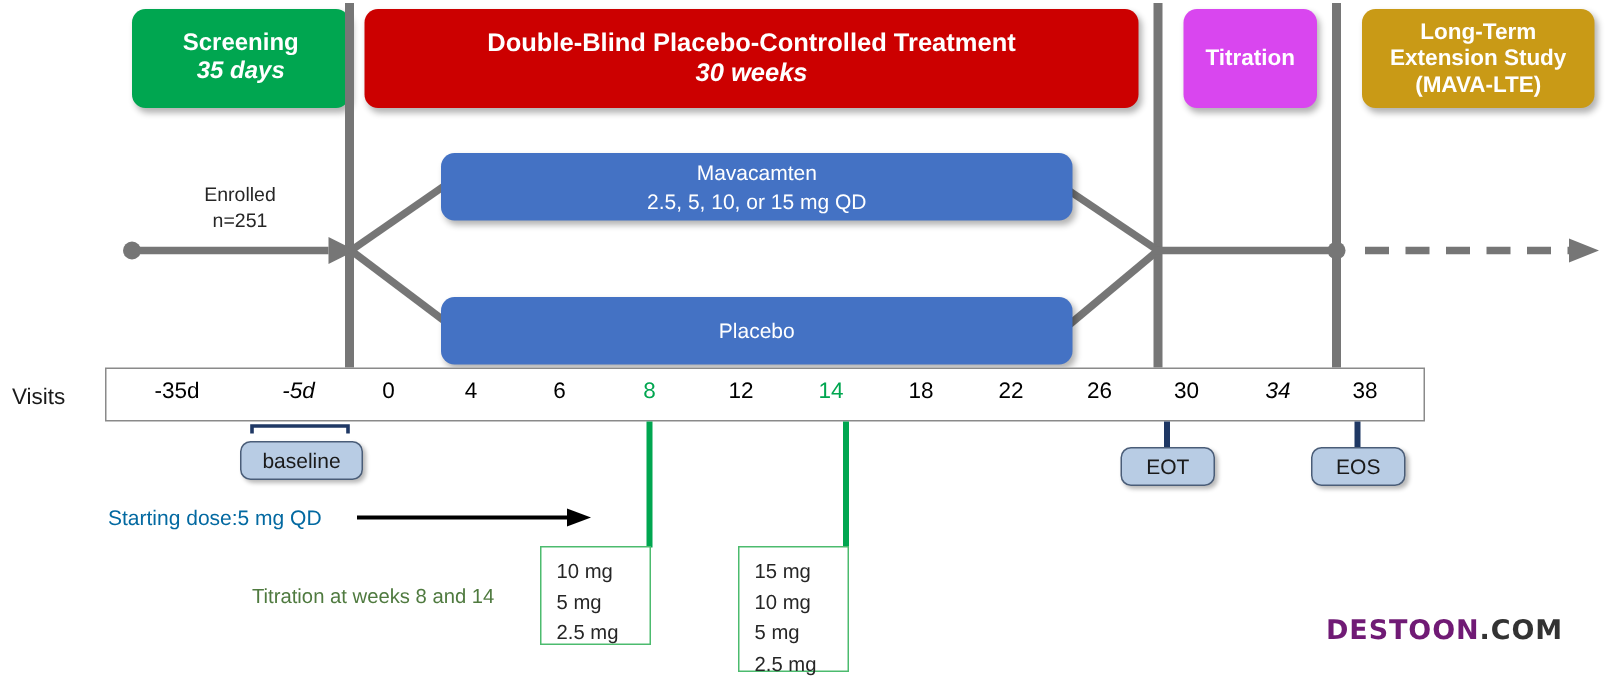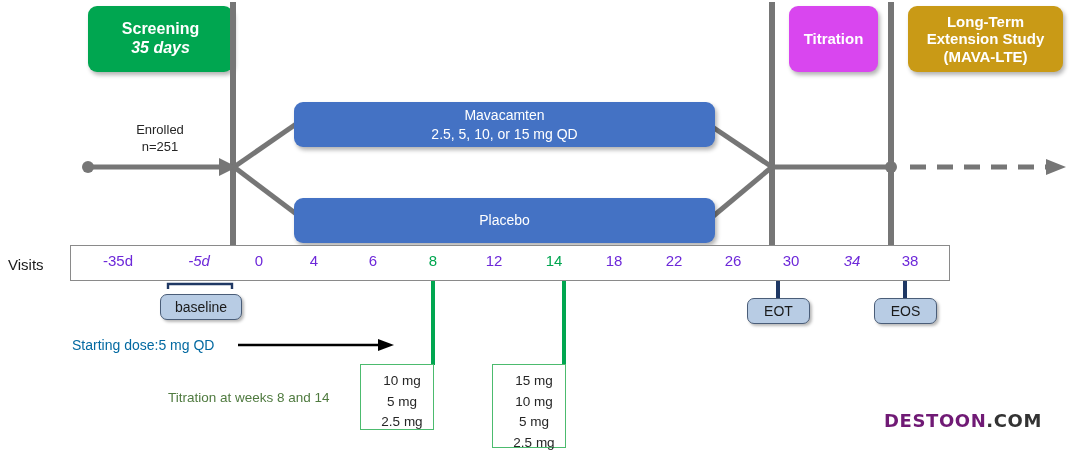--- a/index.html
+++ b/index.html
@@ -76,21 +76,21 @@
   #visits-label{
     position:absolute;left:8px;top:256px;
     font-size:15px;color:#1a1a1a;
   }
   #timeline{
     position:absolute;left:70px;top:245px;width:880px;height:36px;
     border:1.5px solid #8a8a8a;background:#ffffff;box-sizing:border-box;
   }
   .tick-label{
     position:absolute;top:252px;
-    font-size:15px;color:#6d28d9;
+    font-size:15px;color:#000000;
     text-align:center;width:44px;margin-left:-22px;
     white-space:nowrap;
   }
   .tick-label.green{color:#00a650;}
   .tick-label.ital{font-style:italic;}
 
   
   .drop{position:absolute;}
   .drop.green{background:#00a650;width:4px;}
   .drop.navy{background:#1f3864;width:4px;}
@@ -112,21 +112,20 @@
 
   
   .titr{
     position:absolute;
     border:1.4px solid #4cbb6e;
     background:#ffffff;
     font-size:13.5px;color:#262626;
     line-height:1.52;
     padding:6px 0 6px 10px;
     box-sizing:border-box;
-    text-align:center;
   }
   #titr-w8 {left:360px; top:364px; width:74px; height:66px;}
   #titr-w14{left:492px; top:364px; width:74px; height:84px;}
 
   
   #starting-dose{
     position:absolute;left:72px;top:337px;
     font-size:14px;color:#0369a1;white-space:nowrap;
   }
   #titration-note{
@@ -146,20 +145,24 @@
 </head>
 <body>
 
 <div id="stage">
 
   <div class="phase" id="phase-screening">
     <span class="ln1">Screening</span>
     <span class="ln2">35 days</span>
   </div>
 
+  <div class="phase" id="phase-dbpct">
+    <span class="ln1">Double-Blind Placebo-Controlled Treatment</span>
+    <span class="ln2">30 weeks</span>
+  </div>
 
   <div class="phase" id="phase-post">
     <span class="ln1">Post-</span>
     <span class="ln1">Titration</span>
     <span class="ln2">8 weeks</span>
   </div>
 
   <div class="phase" id="phase-lte">
     <span class="ln1">Long-Term</span>
     <span class="ln1">Extension Study</span>

